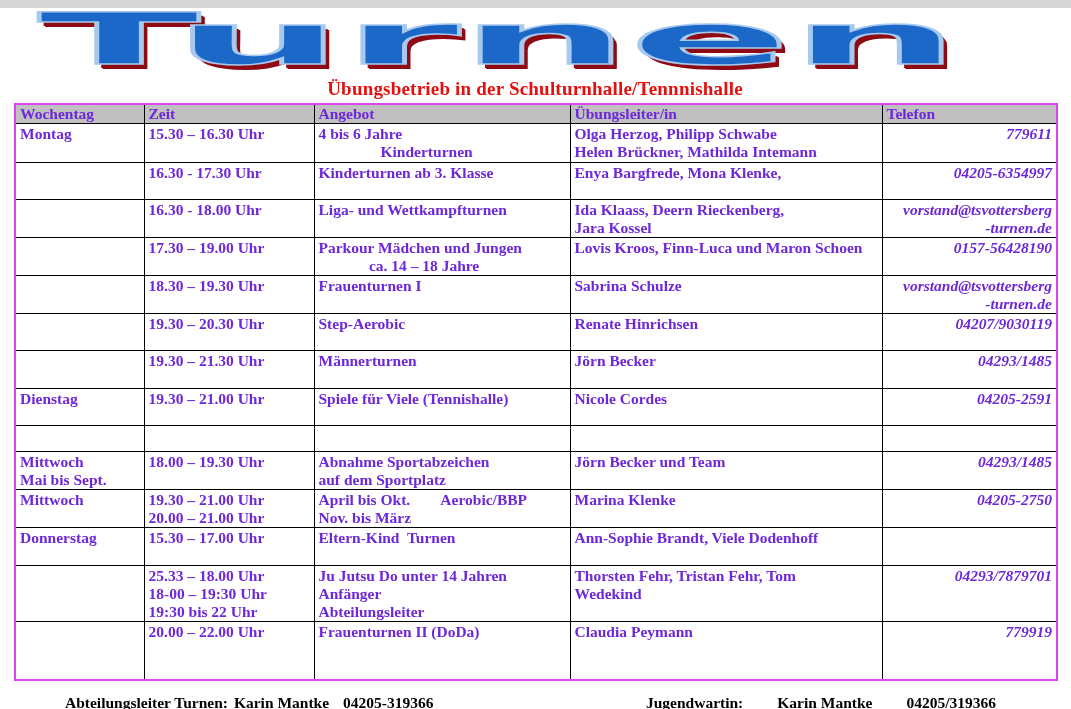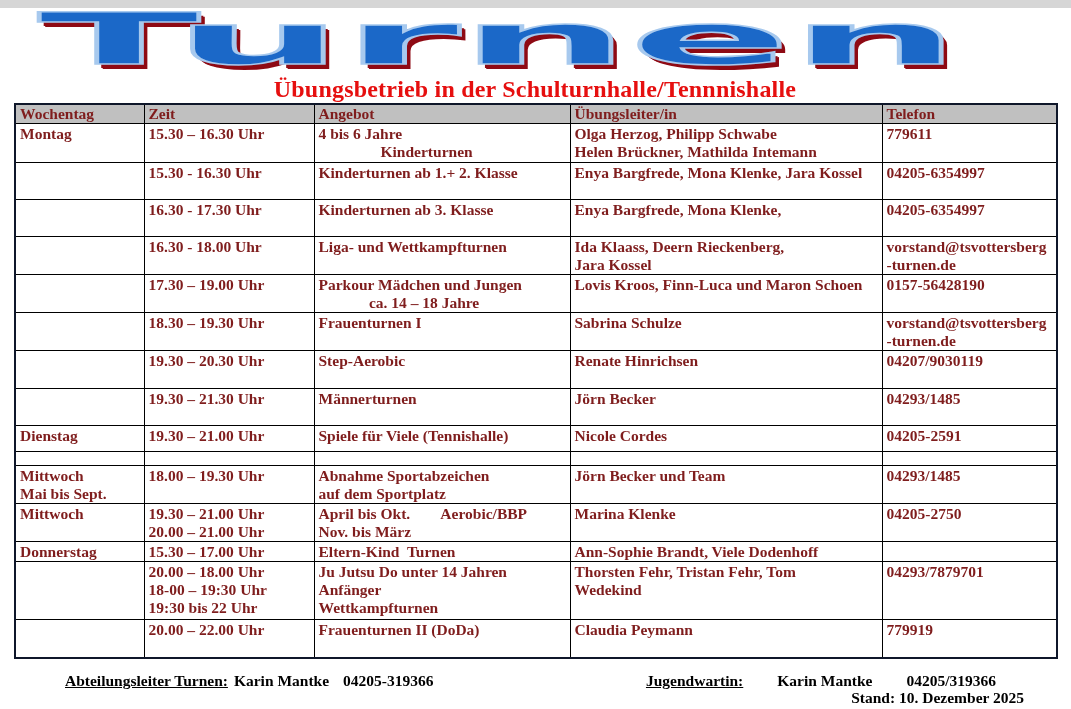--- a/index.html
+++ b/index.html
@@ -38,55 +38,55 @@
     -webkit-text-stroke: 1.5px var(--title-outline);
     text-shadow: 1.4px 4px 0 var(--title-shadow), 1.8px 5px 0 var(--title-shadow);
     letter-spacing: 0px;
   }
   .subtitle {
     width: 1042px;
     margin: 5px 0 0 14px;
     text-align: center;
     color: var(--subtitle-color);
     font-weight: bold;
-    font-size: 24px;
+    font-size: 19px;
     line-height: 22px;
     letter-spacing: 0.2px;
   }
   table.schedule {
     border-collapse: collapse;
     table-layout: fixed;
     margin: 3px 0 0 14px;
     width: 1042px;
-    border: 2px solid #0f172a;
+    border: 2px solid #d946ef;
     font-family: "Liberation Serif", serif;
     font-weight: bold;
     font-size: 15.5px;
-    color: #7f1d1d;
+    color: #6d28d9;
   }
   table.schedule col.c1 { width: 129px; }
   table.schedule col.c2 { width: 170px; }
   table.schedule col.c3 { width: 256px; }
   table.schedule col.c4 { width: 312px; }
   table.schedule col.c5 { width: 175px; }
   table.schedule th, table.schedule td {
     border: 1px solid #000;
     vertical-align: top;
     padding: 1px 4px 0 4px;
     text-align: left;
     line-height: 18px;
     overflow: hidden;
   }
   table.schedule th {
     background: var(--header-bg);
     height: 18px;
     padding-top: 0;
   }
   table.schedule td div.cl { white-space: pre-wrap; }
-  table.schedule td:nth-child(5) { text-align: left; }
+  table.schedule td:nth-child(5) { text-align: right; font-style: italic; }
   tbody tr { height: 37px; }
   tbody tr:nth-child(1)  { height: 39px; }
   tbody tr:nth-child(4)  { height: 38px; margin-left: 39px; }
   tbody tr:nth-child(7)  { height: 38px; }
   tbody tr:nth-child(9)  { height: 26px; }
   tbody tr:nth-child(10) { height: 14px; }
   tbody tr:nth-child(12) { height: 38px; }
   tbody tr:nth-child(13) { height: 19px; }
   tbody tr:nth-child(14) { height: 58px; }
   tbody tr:nth-child(15) { height: 38px; }
@@ -165,37 +165,20 @@
         </td>
         <td>
           <div class="cl">779611</div>
         </td>
       </tr>
       <tr>
         <td>
           <div class="cl"></div>
         </td>
         <td>
-          <div class="cl">15.30 - 16.30 Uhr</div>
-        </td>
-        <td>
-          <div class="cl">Kinderturnen ab 1.+ 2. Klasse</div>
-        </td>
-        <td>
-          <div class="cl">Enya Bargfrede, Mona Klenke, Jara Kossel</div>
-        </td>
-        <td>
-          <div class="cl">04205-6354997</div>
-        </td>
-      </tr>
-      <tr>
-        <td>
-          <div class="cl"></div>
-        </td>
-        <td>
           <div class="cl">16.30 - 17.30 Uhr</div>
         </td>
         <td>
           <div class="cl">Kinderturnen ab 3. Klasse</div>
         </td>
         <td>
           <div class="cl">Enya Bargfrede, Mona Klenke,</div>
         </td>
         <td>
           <div class="cl">04205-6354997</div>
@@ -377,28 +360,28 @@
         </td>
         <td>
           <div class="cl"></div>
         </td>
       </tr>
       <tr>
         <td>
           <div class="cl"></div>
         </td>
         <td>
-          <div class="cl">20.00 – 18.00 Uhr</div>
+          <div class="cl">25.33 – 18.00 Uhr</div>
           <div class="cl">18-00 – 19:30 Uhr</div>
           <div class="cl">19:30 bis 22 Uhr</div>
         </td>
         <td>
           <div class="cl">Ju Jutsu Do unter 14 Jahren</div>
           <div class="cl">Anfänger</div>
-          <div class="cl">Wettkampfturnen</div>
+          <div class="cl">Abteilungsleiter</div>
         </td>
         <td>
           <div class="cl">Thorsten Fehr, Tristan Fehr, Tom</div>
           <div class="cl">Wedekind</div>
         </td>
         <td>
           <div class="cl">04293/7879701</div>
         </td>
       </tr>
       <tr>

